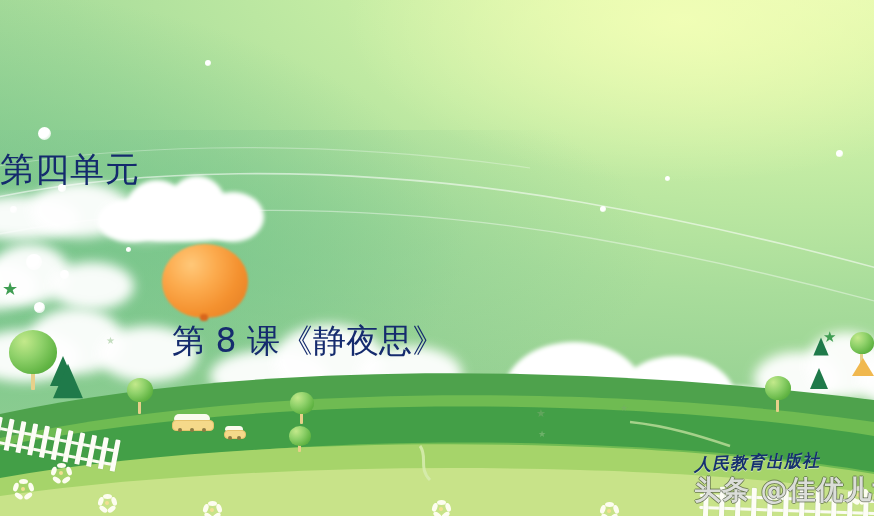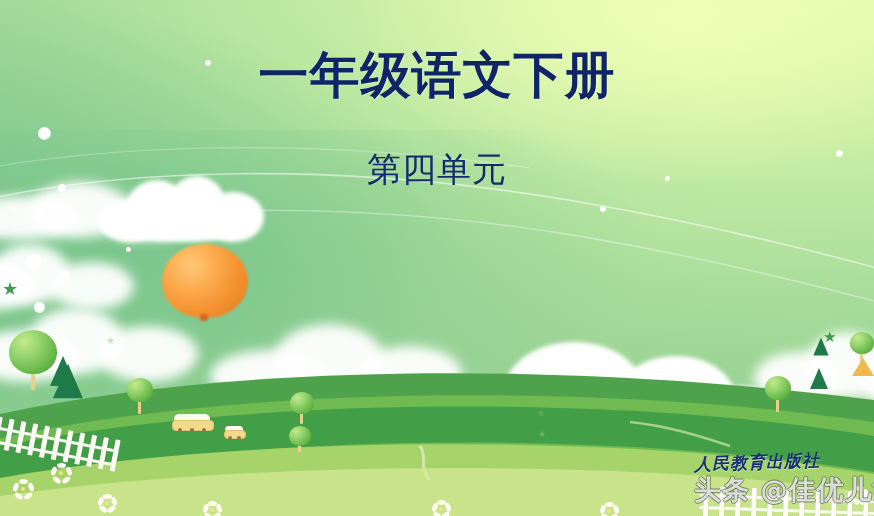--- a/index.html
+++ b/index.html
@@ -194,21 +194,20 @@
     line-height: 58px;
     letter-spacing: 1px;
     color: #102468;
     text-shadow: 1px 1px 0 rgba(255,255,255,0.30);
     white-space: nowrap;
   }
   .subtitle {
     position: absolute;
     left: 0; right: 0;
     top: 148px;
-    text-align: center;
     font-size: 34px;
     line-height: 42px;
     color: #142a6d;
     letter-spacing: 1px;
     white-space: nowrap;
   }
   .lesson-list {
     position: absolute;
     left: 172px;
     top: 236px;
@@ -477,25 +476,25 @@
   </div>
   <div class="flower" style="left:846px; top:482px; width:26px; height:26px;">
     <em style="transform:rotate(0deg)   translateY(-7px);"></em>
     <em style="transform:rotate(72deg)  translateY(-7px);"></em>
     <em style="transform:rotate(144deg) translateY(-7px);"></em>
     <em style="transform:rotate(216deg) translateY(-7px);"></em>
     <em style="transform:rotate(288deg) translateY(-7px);"></em>
     <u></u>
   </div>
 
-  <div class="title">一年级语文下册</div>
 
   <div class="subtitle">第四单元</div>
 
   <div class="lesson-list">
+    <div class="lesson-line">第 8 课《静夜思》</div>
     
     
   </div>
 
   <div class="publisher-logo">人民教育出版社</div>
 
   <div class="toutiao-watermark">头条 @佳优儿女</div>
 
 </div>
 

